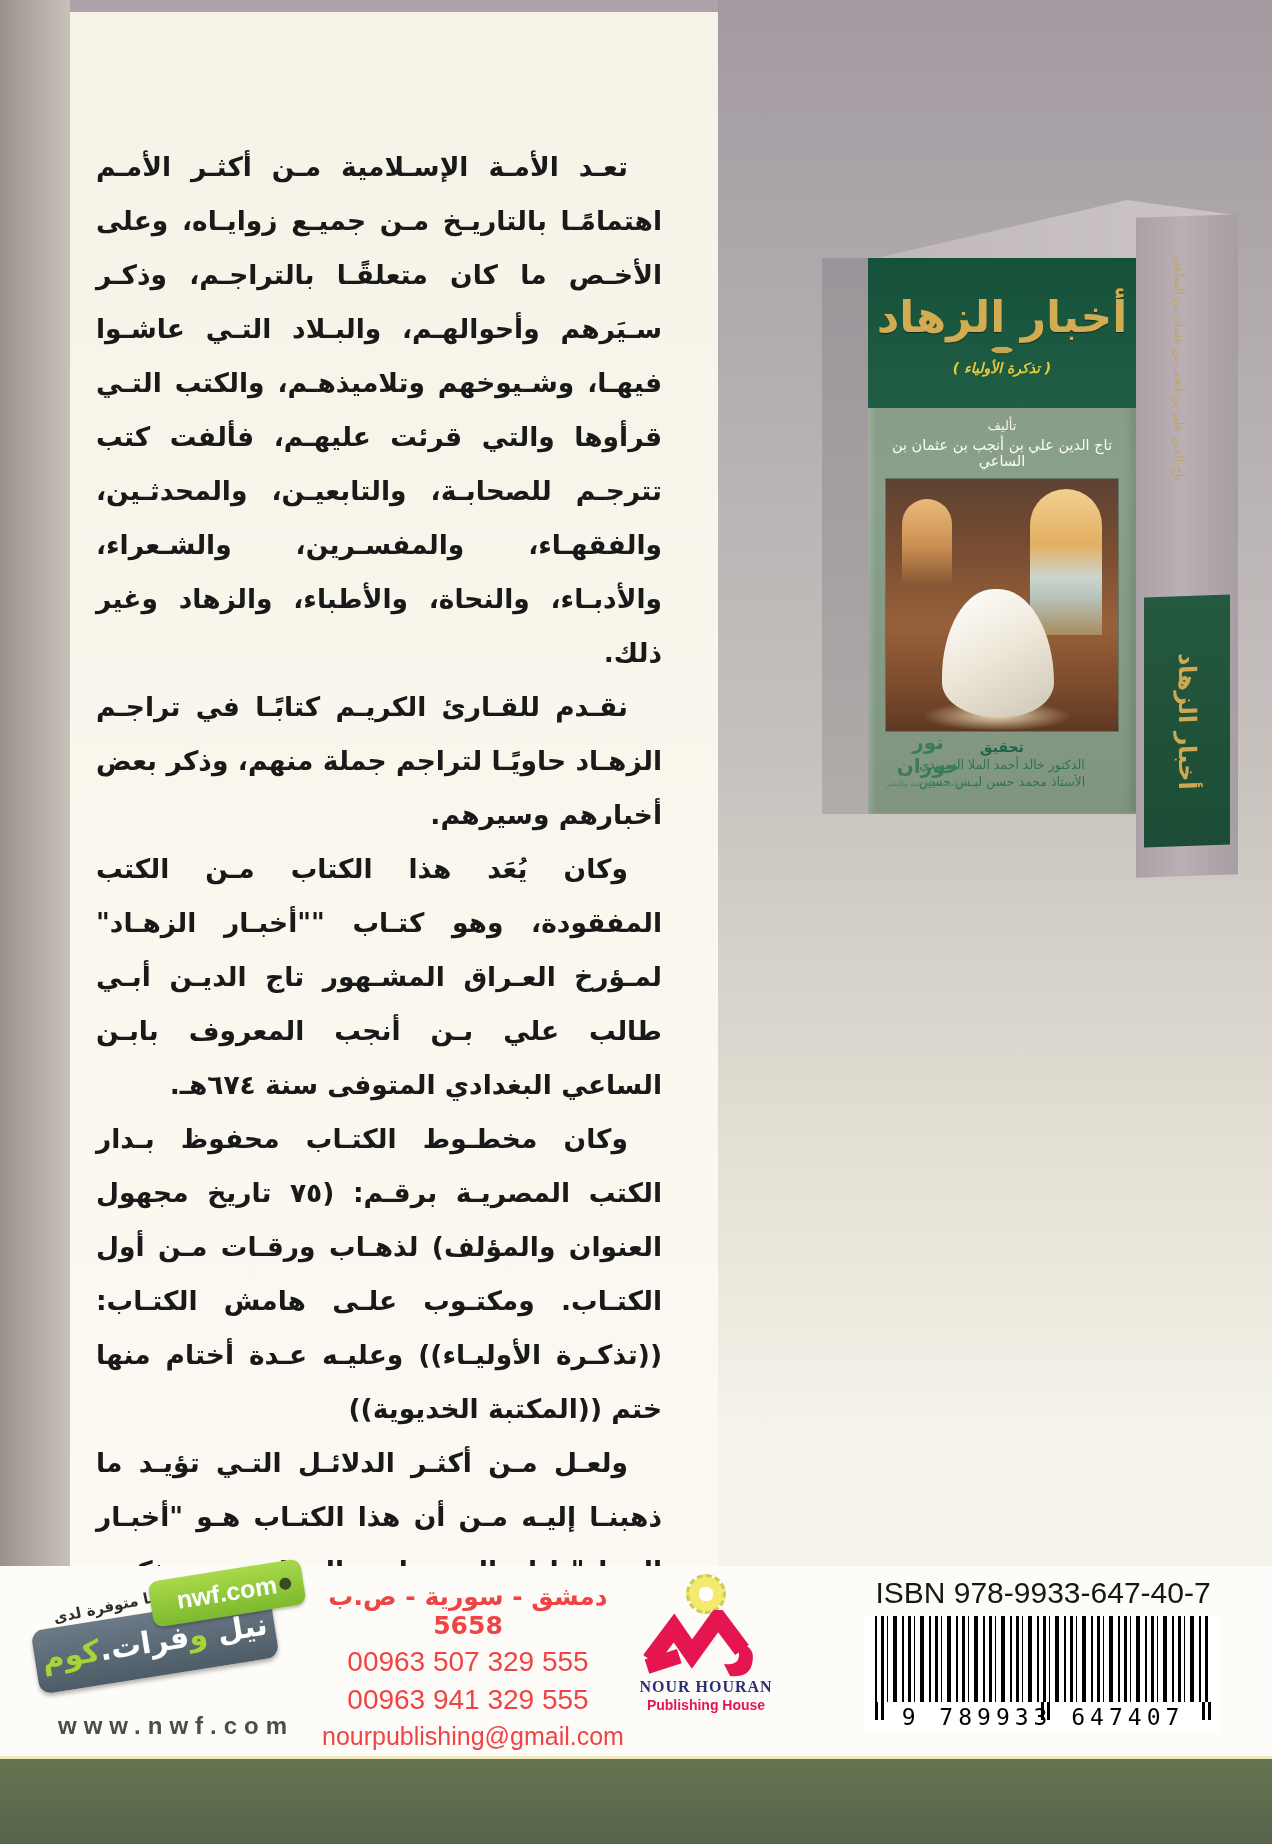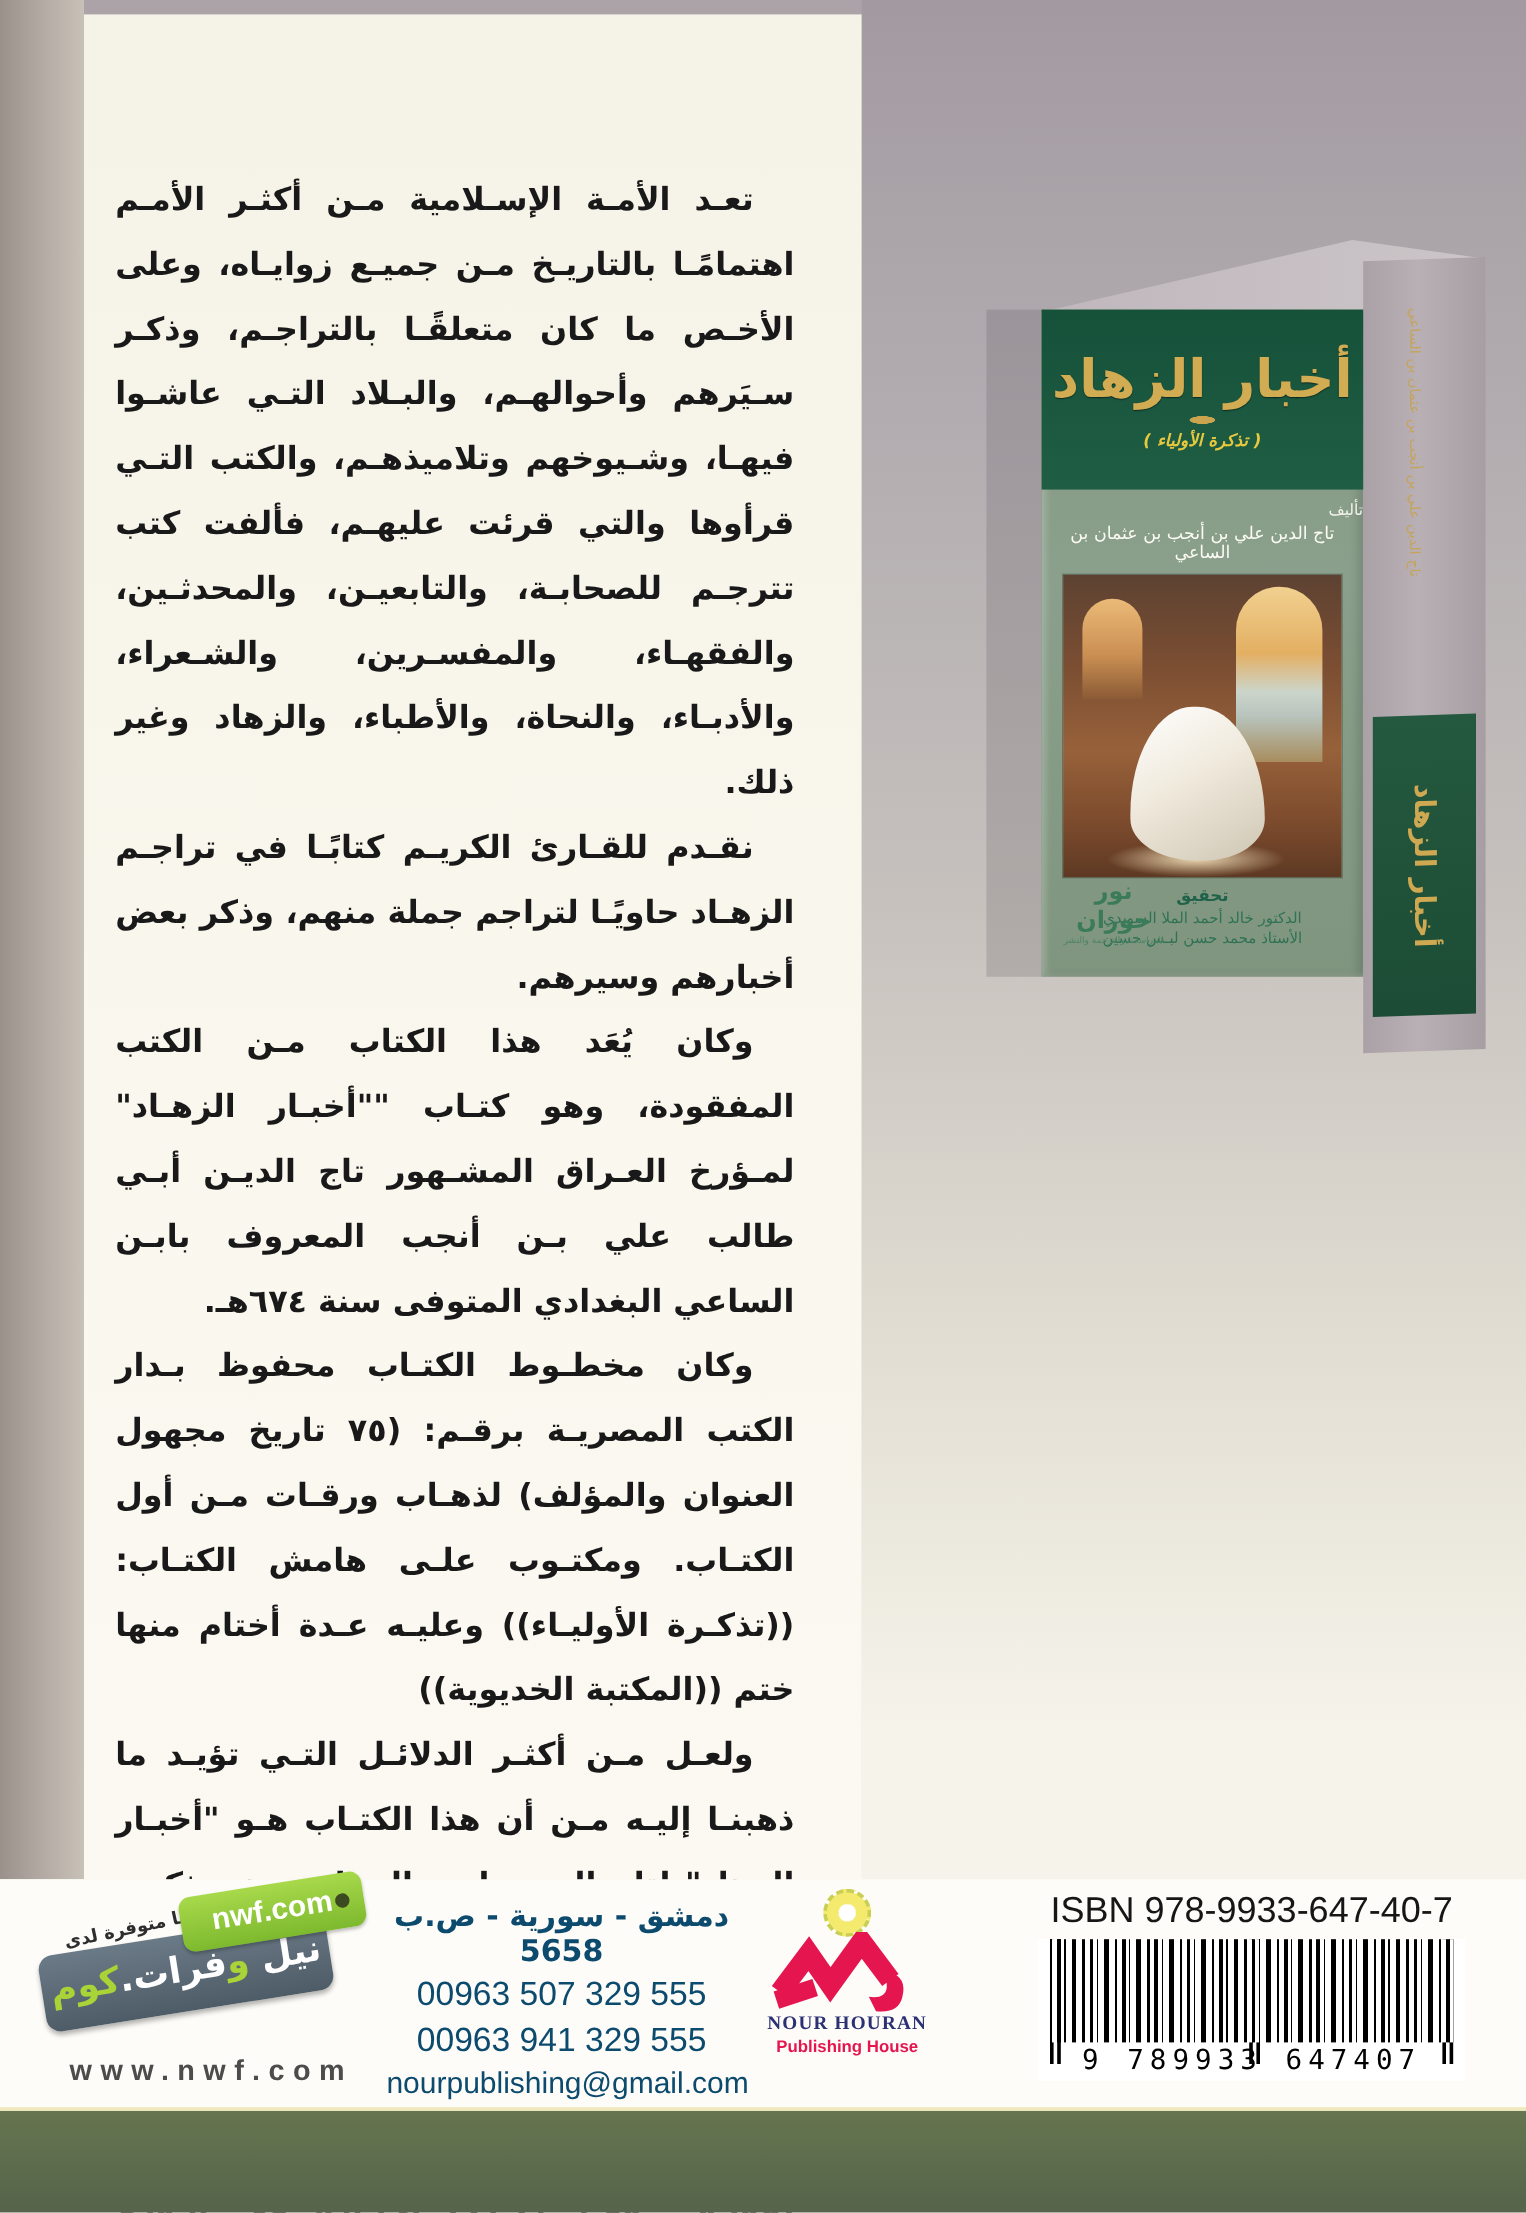--- a/index.html
+++ b/index.html
@@ -42,21 +42,21 @@
   .front { position:absolute; left:86px; top:100px; width:268px; height:556px;
     background:linear-gradient(180deg,#87997f 0%,#8aa08c 40%,#7f957e 100%);
     box-shadow:inset 3px 0 6px rgba(255,255,255,0.25), inset -4px 0 8px rgba(0,0,0,0.15); }
   .title-panel { width:100%; height:150px; background:linear-gradient(180deg,#16513a,#1f5e44);
     display:flex; flex-direction:column; align-items:center; justify-content:center; }
   .cover-title { font-size:44px; font-weight:bold; color:#d2ac52;
     text-shadow:0 1px 1px rgba(0,0,0,0.5); }
   .title-orn { width:26px; height:8px; margin:4px 0 6px; border-radius:50%;
     background:radial-gradient(ellipse,#caa44e 0 55%,transparent 60%); }
   .cover-subtitle { font-size:14px; font-weight:bold; color:#e8c93e;font-style:italic; }
-  .byline { text-align:right; margin-top:10px; font-size:13px; color:#f2f2ea; }
+  .byline { text-align:center; margin-top:10px; font-size:13px; color:#f2f2ea; }
   .cover-author { text-align:center; margin-top:4px; font-size:14.5px; color:#fbfbf4; }
 
   .painting { position:relative; width:232px; height:252px; margin:10px auto 0;
     background:linear-gradient(180deg,#5d4232 0%,#7b4e32 30%,#97613a 58%,#7c4b2d 82%,#5e3923 100%);
     overflow:hidden; box-shadow:0 0 0 1px rgba(0,0,0,0.25); }
   .arch-left { position:absolute; left:16px; top:20px; width:50px; height:84px;
     border-radius:25px 25px 0 0;
     background:linear-gradient(180deg,#eaba78 0%,#cb9053 55%,#8a5a35 100%); }
   .arch-right { position:absolute; right:16px; top:10px; width:72px; height:146px;
     border-radius:36px 36px 0 0;
@@ -91,21 +91,21 @@
   .tag-slate { position:absolute; left:34px; top:46px; width:242px; height:64px;
     transform:rotate(-9deg); border-radius:12px; z-index:2; direction:rtl;
     background:linear-gradient(180deg,#6b7a87,#4e5c67);
     text-align:center; line-height:60px; font-weight:bold; font-size:30px; color:#fff;
     box-shadow:0 3px 4px rgba(0,0,0,0.3); }
   .tag-slate .grn { color:#a8d437; }
   .website { position:absolute; left:58px; top:146px; font-family:"Liberation Sans",sans-serif;
     font-size:24px; letter-spacing:7px; color:#4c4c4c; font-weight:bold; }
 
   .contact { position:absolute; left:322px; top:16px; width:292px; text-align:center;
-    color:#0c4a6e; }
+    color:#ef4444; }
   .contact .addr { direction:rtl; font-size:25px; font-weight:bold; }
   .contact .tel { font-family:"Liberation Sans",sans-serif; font-size:28px; margin-top:6px; }
   .contact .mail { font-family:"Liberation Sans",sans-serif; font-size:25px; margin-top:6px; }
 
   .nour { position:absolute; left:628px; top:8px; width:156px; text-align:center; }
   .sun { width:40px; height:40px; margin:0 auto; border-radius:50%;
     background:radial-gradient(circle,#ffffff 0 30%,#f3ea6e 31% 72%,#fff 73%);
     border:3px dashed #c9cf52; }
   .nour-glyph { margin-top:-4px; }
   .nour-name { font-family:"Liberation Serif",serif; font-size:16px; font-weight:bold;

